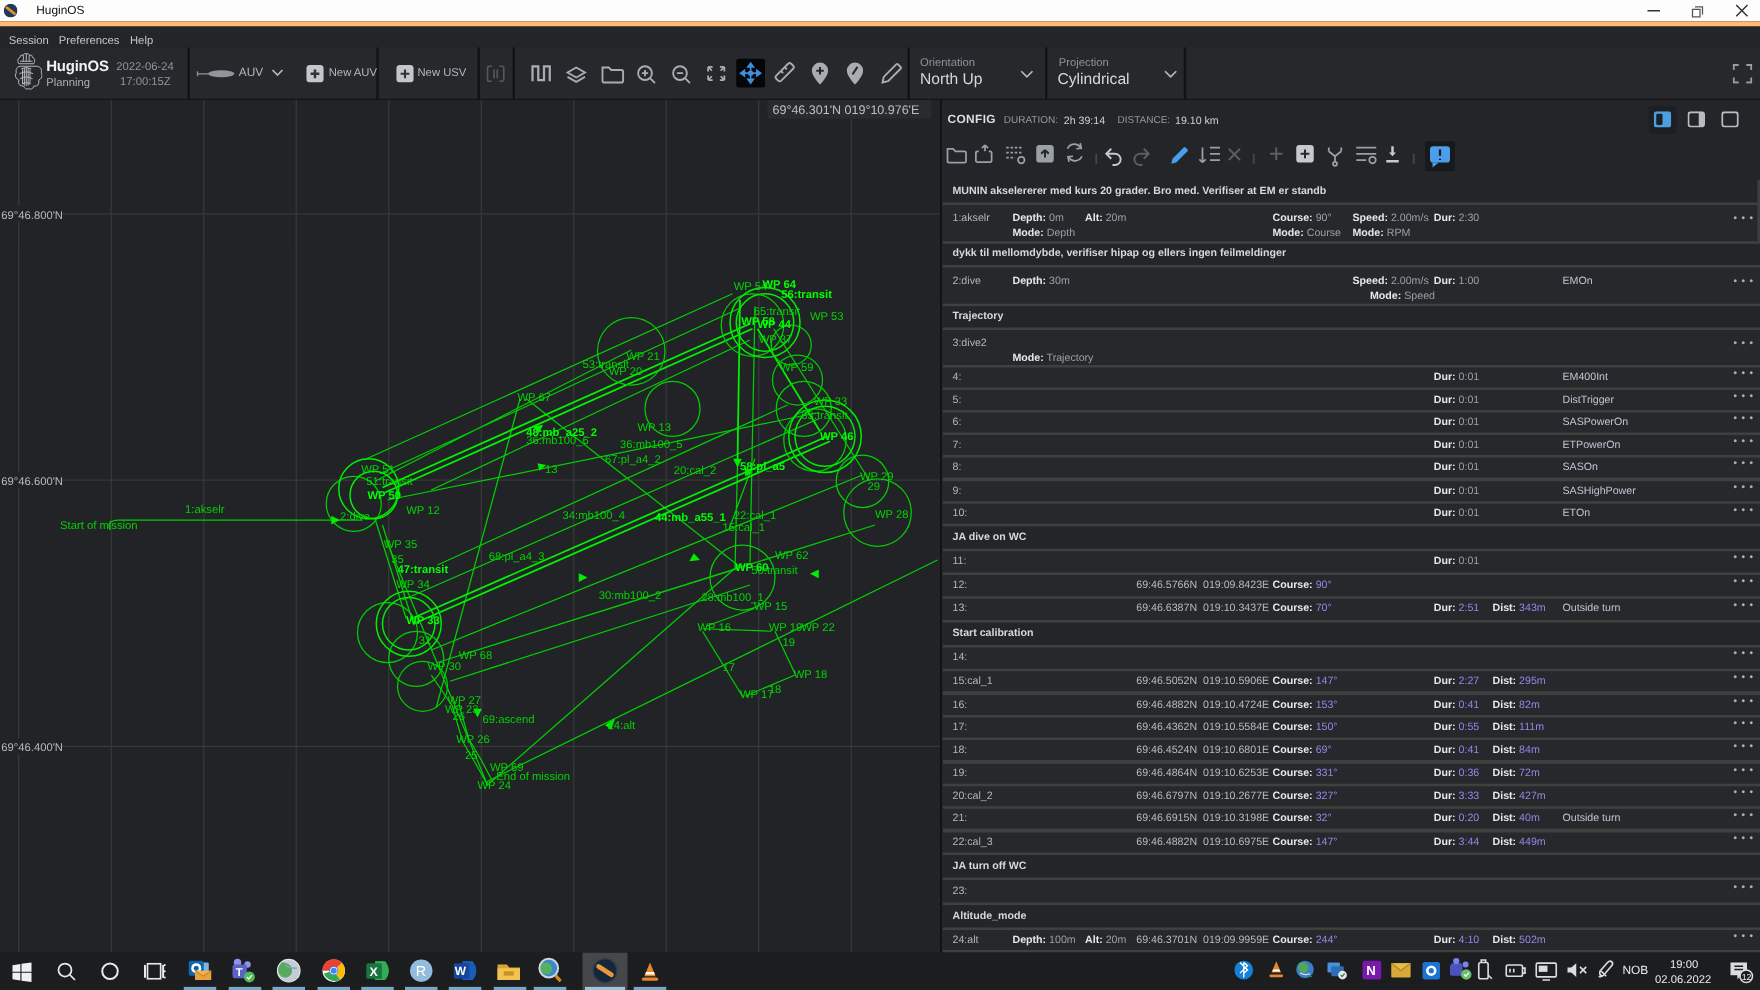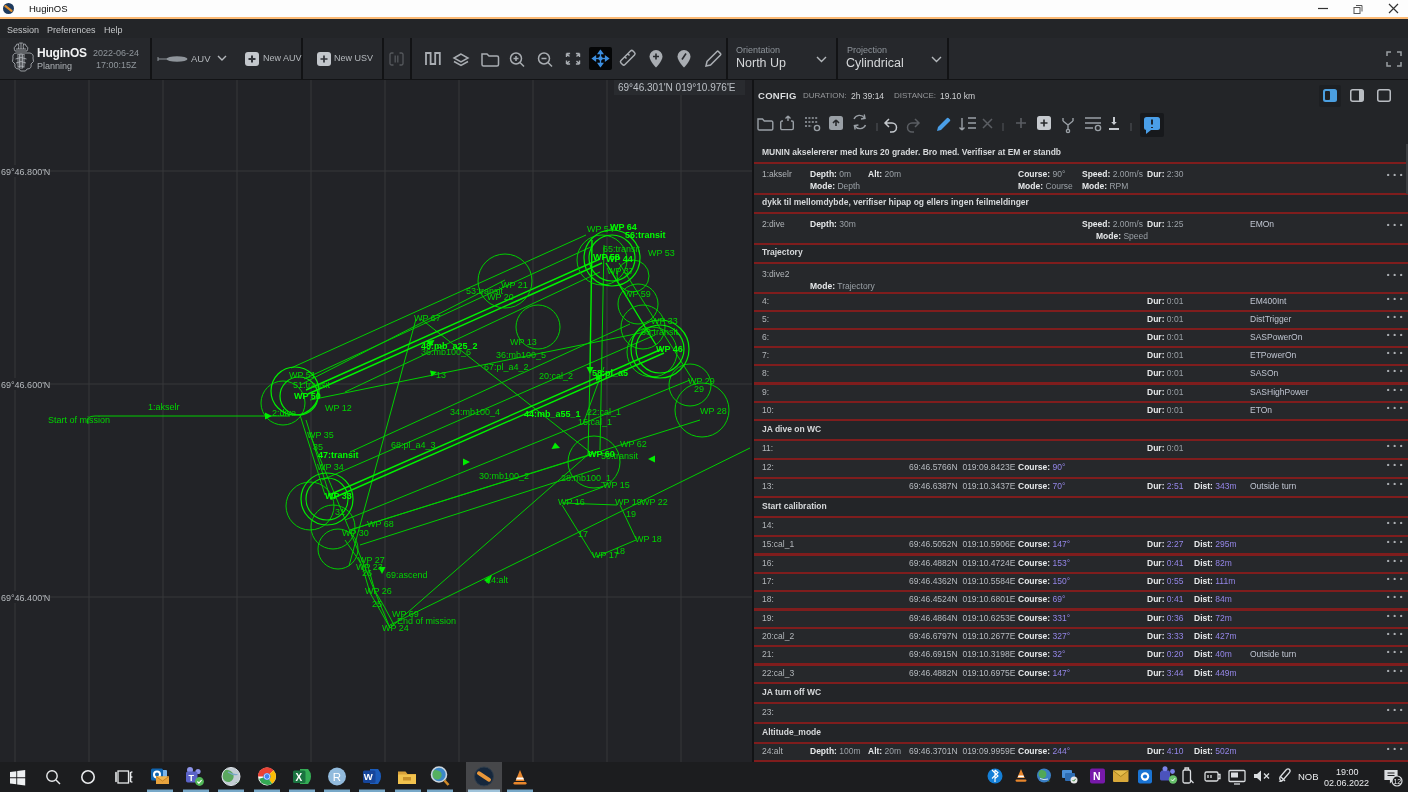--- a/index.html
+++ b/index.html
@@ -1,24 +1,24 @@
 <!DOCTYPE html>
 <html><head><meta charset="utf-8">
 <style>
 *{margin:0;padding:0;box-sizing:border-box}
 html,body{width:1408px;height:792px;overflow:hidden;background:#222327;font-family:"Liberation Sans",sans-serif}
 .abs{position:absolute}
 #titlebar{position:absolute;left:0;top:0;width:1408px;height:17px;background:#fdfdfd;color:#101010}
 #titlebar .t{position:absolute;left:29px;top:3px;font-size:9.5px;color:#0c0c0c}
-#menubar{position:absolute;left:0;top:17px;width:1408px;height:21px;background:#232528;color:#c5c7c9;font-size:9px;border-top:2px solid #fdba74;box-sizing:border-box}
+#menubar{position:absolute;left:0;top:17px;width:1408px;height:21px;background:#232528;color:#c5c7c9;font-size:9px;border-top:4px solid #fdba74;box-sizing:border-box}
 #menubar span{position:absolute;top:6px}
 #toolbar{position:absolute;left:0;top:38px;width:1408px;height:42px;background:#26282c;border-bottom:1px solid #121315}
 .vsep{position:absolute;top:38px;width:2px;height:42px;background:#121315}
 #map{position:absolute;left:0;top:80px;width:752px;height:682px;background:#222327}
-#panel{position:absolute;left:752px;top:80px;width:656px;height:682px;background:#7f1d1d;border-left:2px solid #121315}
+#panel{position:absolute;left:752px;top:80px;width:656px;height:682px;background:#404040;border-left:2px solid #121315}
 #taskbar{position:absolute;left:0;top:762px;width:1408px;height:30px;background:#1c1d1f}
 .row{position:absolute;left:0;width:656px;overflow:hidden}
 .row.d{background:#26282b}
 .row.c{background:#232528}
 .row span{position:absolute;white-space:nowrap}
 .rid{color:#b2b6ba;font-size:8.5px;left:8px}
 .lbl{font-size:8.5px;color:#9aa0a6}
 .lbl b{color:#e6e8ea;font-weight:700}
 .crd{font-size:8.5px;color:#b7bbc0}
 .note{font-size:8.5px;color:#c0c6d2}
@@ -392,21 +392,21 @@
       <span class="dots" style="top:6px">• • •</span>
     </div>
 <div class="row c" style="top:115px;height:17px">
       <span class="cmt" style="top:2px">dykk til mellomdybde, verifiser hipap og ellers ingen feilmeldinger</span>
     </div>
 <div class="row d" style="top:134px;height:29px">
       <span class="rid" style="top:5px">2:dive</span>
       <span class="lbl" style="left:56px;top:5px"><b>Depth:</b> <i style="font-style:normal;color:#9aa0a6">30m</i></span>
       <span class="lbl" style="left:328px;top:5px"><b>Speed:</b> <i style="font-style:normal;color:#9aa0a6">2.00m/s</i></span>
       <span class="lbl" style="left:342px;top:17px"><b>Mode:</b> <i style="font-style:normal;color:#9aa0a6">Speed</i></span>
-      <span class="lbl" style="left:393px;top:5px"><b>Dur:</b> <i style="font-style:normal;color:#9aa0a6">1:25</i></span>
+      <span class="lbl" style="left:393px;top:5px"><b>Dur:</b> <i style="font-style:normal;color:#9aa0a6">1:00</i></span>
       <span class="note" style="left:496px;top:5px">EMOn</span>
       <span class="dots" style="top:6px">• • •</span>
     </div>
 <div class="row c" style="top:165px;height:17px">
       <span class="cmt" style="top:2px">Trajectory</span>
     </div>
 <div class="row d" style="top:184px;height:28px">
       <span class="rid" style="top:5px">3:dive2</span>
       <span class="lbl" style="left:56px;top:17px"><b>Mode:</b> <i style="font-style:normal;color:#9aa0a6">Trajectory</i></span>
       <span class="dots" style="top:6px">• • •</span>

